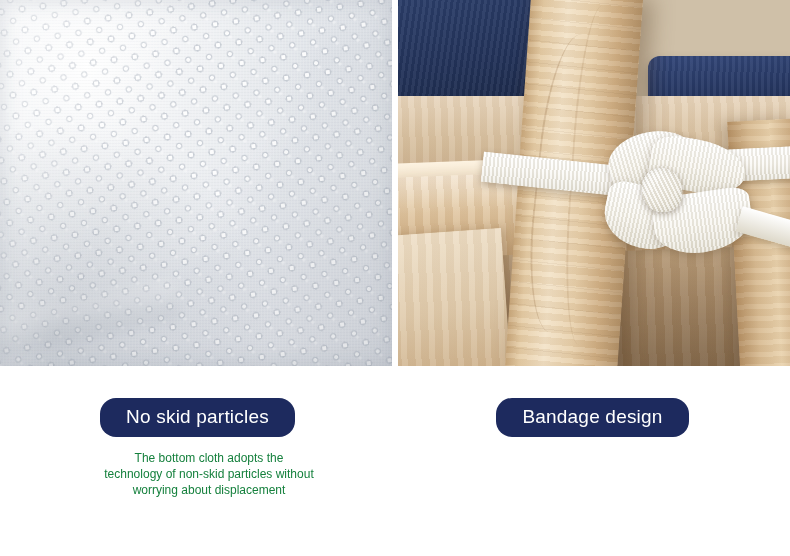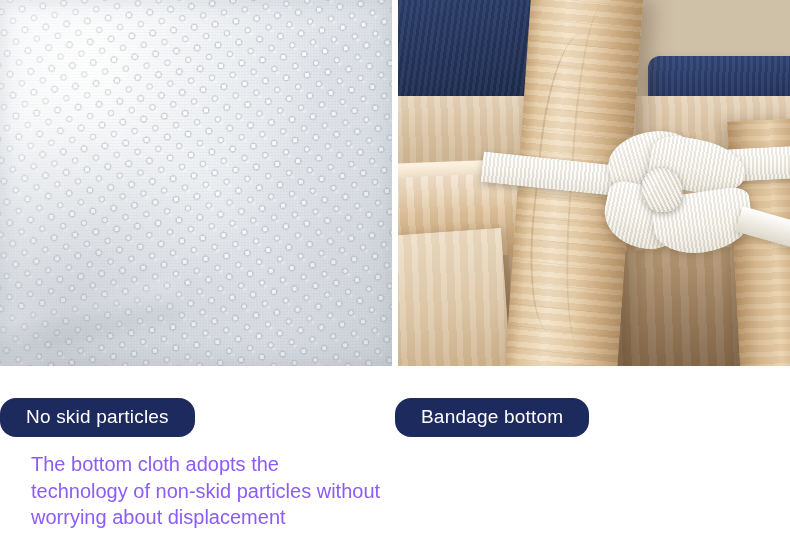--- a/index.html
+++ b/index.html
@@ -321,37 +321,38 @@
   
   .captions {
     position: absolute;
     top: 372px; left: 0;
     width: 790px; height: 184px;
     display: flex;
   }
   .cap-col {
     width: 395px;
     padding-top: 26px;
+    text-align: center;
   }
   .pill {
     display: inline-block;
     background: #1d2a5e;
     color: #ffffff;
     font-size: 19px;
     line-height: 1;
     padding: 9px 26px 11px;
     border-radius: 16px;
     letter-spacing: .2px;
     white-space: nowrap;
   }
   .cap-text {
     margin-top: 14px;
-    font-size: 20px;
+    font-size: 12px;
     line-height: 1.33;
-    color: #8b5cf6;
+    color: #15803d;
     padding: 0 8px;
     white-space: pre-line;
     margin-left: 23px;
   }
 </style>
 </head>
 <body>
 
 <div class="page">
 
@@ -398,16 +399,16 @@
   <div class="captions">
 
     <div class="cap-col">
       <div class="pill">No skid particles</div>
       <div class="cap-text">The bottom cloth adopts the
 technology of non-skid particles without
 worrying about displacement</div>
     </div>
 
     <div class="cap-col">
-      <div class="pill">Bandage bottom</div>
+      <div class="pill">Bandage design</div>
     </div>
   </div>
 </div>
 
 </body></html>

